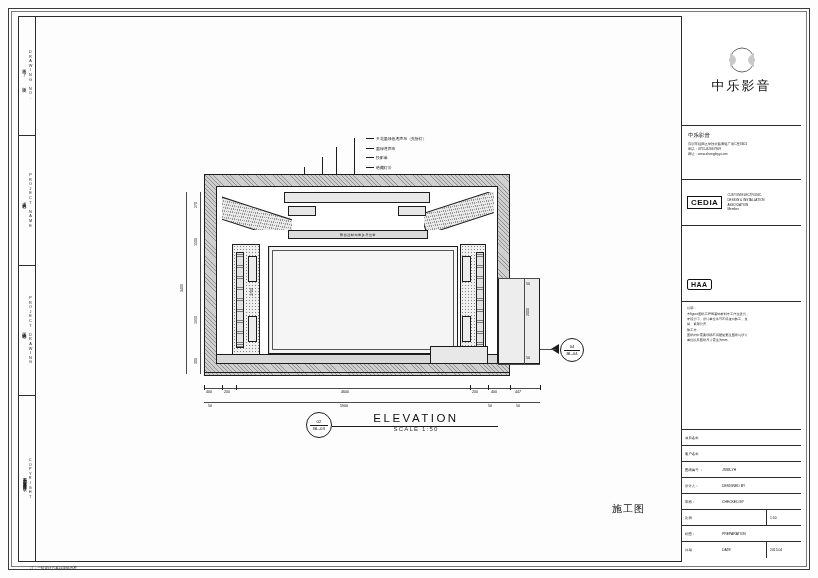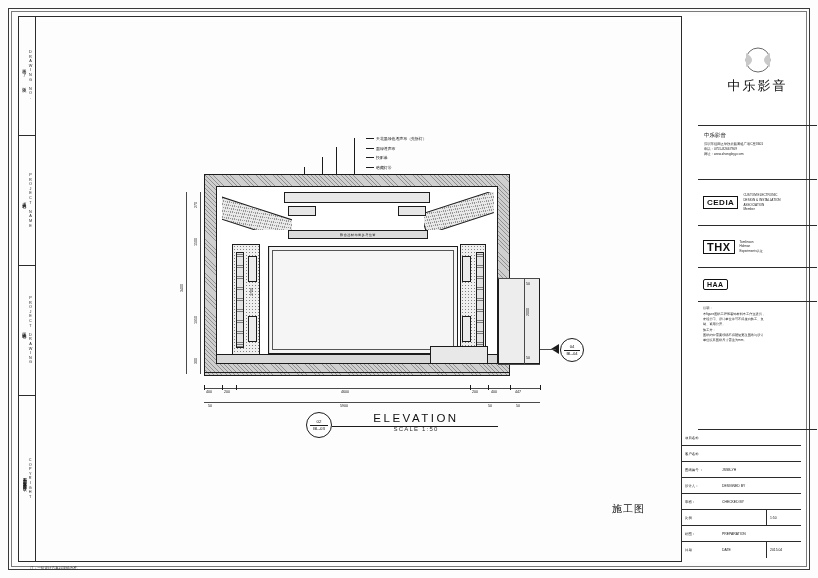--- a/index.html
+++ b/index.html
@@ -15,21 +15,21 @@
 
   
   .lstrip{left:18px;top:16px;width:18px;height:546px;border-right:1px solid #2b2b2b;box-sizing:border-box;}
   .lcell{position:absolute;left:0;width:18px;border-bottom:1px solid #2b2b2b;box-sizing:border-box;
          display:flex;align-items:center;justify-content:center;}
   .vtext{writing-mode:vertical-rl;text-orientation:upright;font-size:4.2px;letter-spacing:.6px;color:#1b1b1b;line-height:1.25;white-space:nowrap;}
   .vtext.small{font-size:3.8px;}
 
   
   .rblock{left:681px;top:16px;width:119px;height:546px;border-left:1px solid #2b2b2b;box-sizing:border-box;background:#ffffff;}
-  .rsec{position:absolute;left:16px;width:119px;box-sizing:border-box;}
+  .rsec{position:absolute;left:0;width:119px;box-sizing:border-box;}
   .rsec.bb{border-bottom:1px solid #2b2b2b;}
 
   .logo-wrap{display:flex;flex-direction:column;align-items:center;justify-content:center;height:100%;}
   .logo-mark{width:40px;height:26px;position:relative;margin-bottom:4px;}
   .brand{font-size:13px;letter-spacing:2px;color:#111;font-family:"Liberation Serif",serif;}
 
   .co-name{font-size:5.5px;color:#111;margin:0 0 3px 6px;}
   .co-lines{font-size:3.3px;color:#222;line-height:1.55;margin-left:6px;}
 
   .cert{display:flex;align-items:center;height:100%;padding:0 5px;box-sizing:border-box;gap:5px;}
@@ -309,30 +309,20 @@
         <span class="cert-badge">CEDIA</span>
         <span class="cert-txt">
           <span>CUSTOM ELECTRONIC</span><br>
           <span>DESIGN &amp; INSTALLATION</span><br>
           <span>ASSOCIATION</span><br>
           <span>Member</span>
         </span>
       </div>
     </div>
 
-    <div class="rsec bb" style="top:210px;height:42px;">
-      <div class="cert">
-        <span class="cert-badge thx">THX</span>
-        <span class="cert-txt">
-          <span>Tomlinson</span><br>
-          <span>Holman</span><br>
-          <span>Experiments认证</span>
-        </span>
-      </div>
-    </div>
 
     <div class="rsec bb" style="top:252px;height:34px;">
       <div class="cert">
         <span class="cert-badge" style="font-size:7px;border-radius:2px;">HAA</span>
       </div>
     </div>
 
     <div class="rsec bb" style="top:286px;height:128px;">
       <div class="notes">
         <div class="nt-title">说明：</div>

